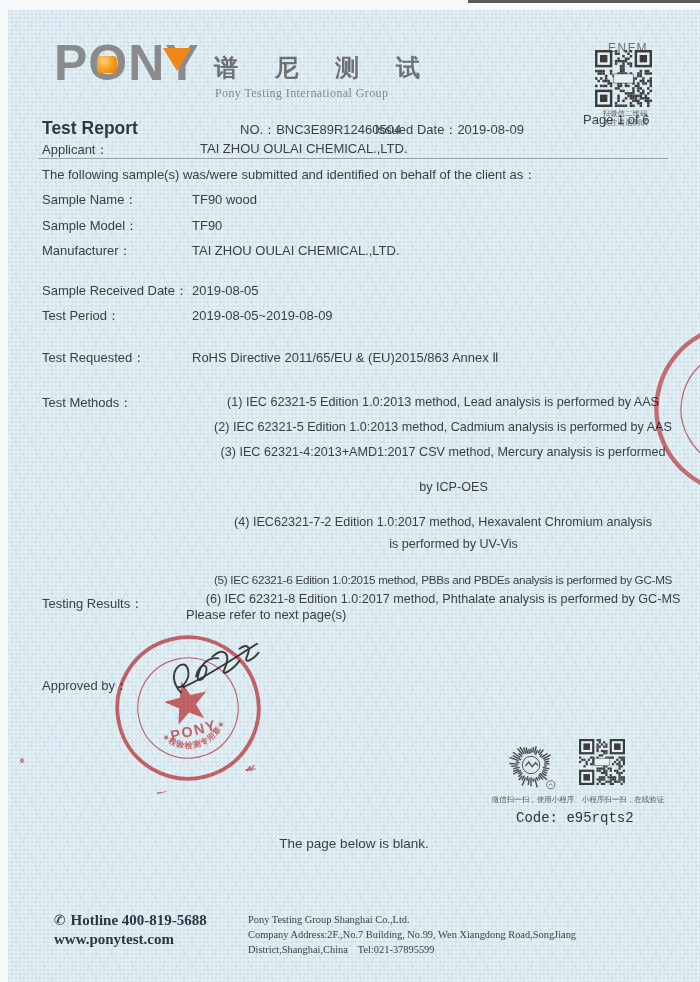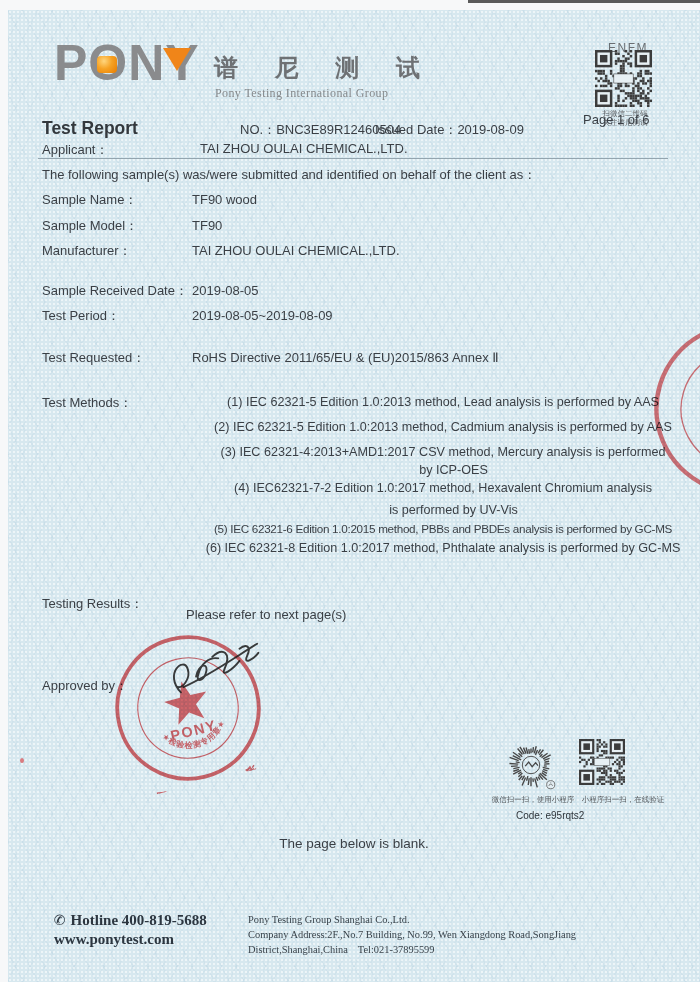--- a/index.html
+++ b/index.html
@@ -40,28 +40,28 @@
 
   .rows{left:34px;top:181px;width:640px;position:absolute;}
   .row{display:flex;height:17px;line-height:17px;}
   .row .lbl{width:150px;flex:0 0 150px;}
   .row.m9{margin-top:9px}.row.m8{margin-top:8px}.row.m23{margin-top:23px}.row.m25{margin-top:25px}
 
   .methods-label{left:34px;top:384px;position:absolute;}
   .methods{left:195px;top:384px;width:480px;position:absolute;text-align:center;}
   .mline{font-size:12.6px;line-height:17px;color:#3a3f45;}
   .mline.i{padding-left:21px;}
-  .mline.g8{margin-top:8px}.mline.g1{margin-top:1px}.mline.g5{margin-top:5px}.mline.g3{margin-top:3px}
+  .mline.g8{margin-top:8px}.mline.g1{margin-top:18px}.mline.g5{margin-top:5px}.mline.g3{margin-top:3px}
   .mline.condensed{font-size:11.7px;letter-spacing:-0.3px;}
 
   .stamp-wrap{left:104px;top:622px;width:152px;height:152px;transform:rotate(-14deg);opacity:.88;mix-blend-mode:multiply;}
   .edge-stamp-wrap{left:644px;top:311px;width:176px;height:176px;transform:rotate(-28deg);opacity:.8;mix-blend-mode:multiply;}
   .sig{left:148px;top:636px;width:110px;height:60px;transform:rotate(-13deg);}
 
-  .code-text{font-size:10px;color:#2f353b;}
+  .code-text{font-size:14px;color:#2f353b;font-family:Liberation Mono, monospace;}
   .note{left:0;top:826px;width:692px;text-align:center;font-size:13.5px;color:#3a3f45;}
 
   .footer-left{font-family:"Liberation Serif", serif;font-weight:bold;color:#2c3640;font-size:15px;line-height:19px;}
   .footer-right{font-family:"Liberation Serif", serif;color:#38424a;font-size:10.4px;line-height:14.8px;}
   .phone-ic{font-family:"DejaVu Sans", sans-serif;font-size:14px;}
   .speck{width:4px;height:5px;border-radius:50%;background:#d95f63;opacity:.8;}
 
   svg text{font-family:"Liberation Sans", sans-serif;}
   .cjk{font-family:"Liberation Sans","DejaVu Sans",sans-serif;}
 </style>

